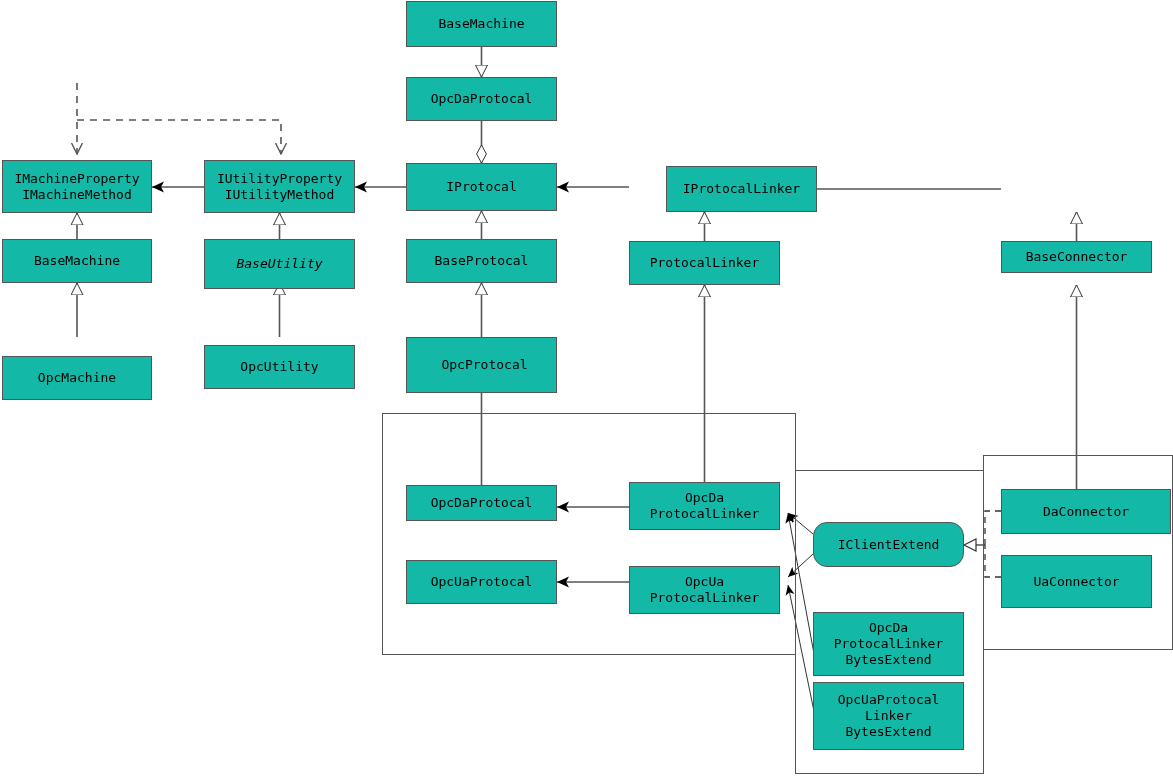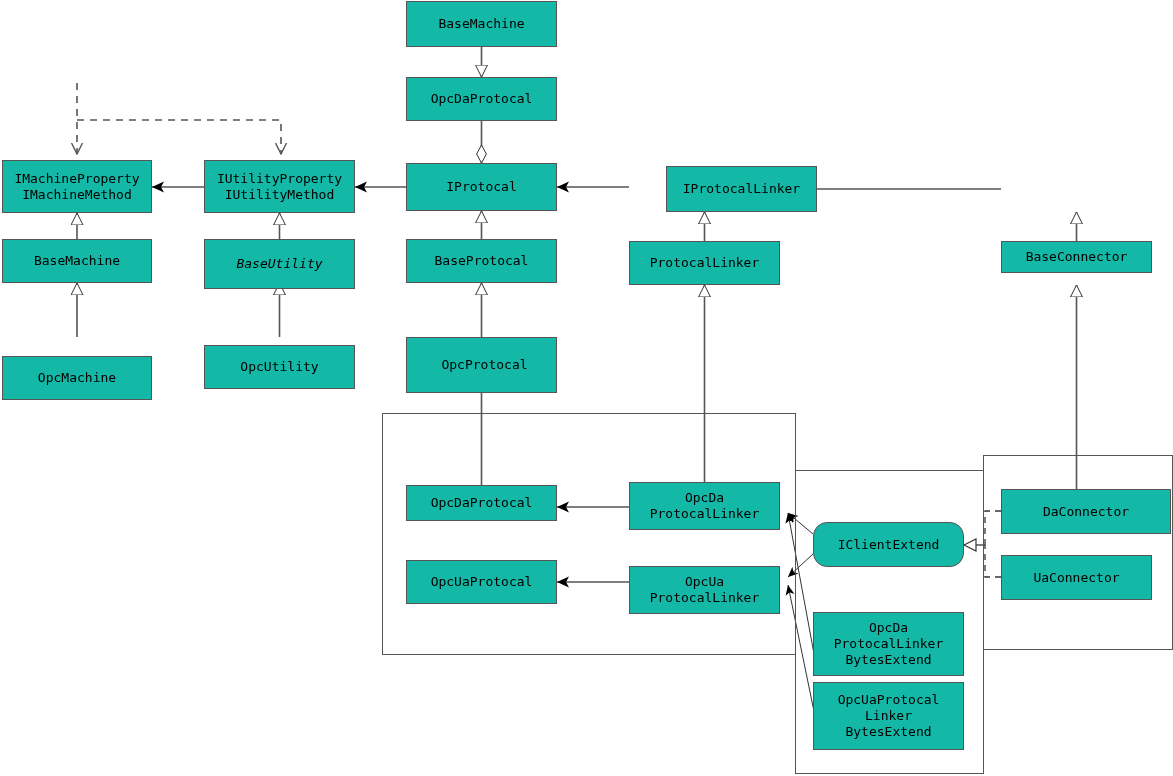--- a/index.html
+++ b/index.html
@@ -152,21 +152,21 @@
   <div class="node-box" style="left:204px; top:345px; width:151px; height:44px;">OpcUtility</div>
   <div class="node-box" style="left:406px; top:337px; width:151px; height:56px;padding-left:6px;">OpcProtocal</div>
   <div class="node-box" style="left:406px; top:485px; width:151px; height:36px;">OpcDaProtocal</div>
   <div class="node-box" style="left:629px; top:482px; width:151px; height:48px;">OpcDa
 ProtocalLinker</div>
   <div class="node-box" style="left:406px; top:560px; width:151px; height:44px;">OpcUaProtocal</div>
   <div class="node-box" style="left:629px; top:566px; width:151px; height:48px;">OpcUa
 ProtocalLinker</div>
   <div class="node-box" style="left:813px; top:522px; width:151px; height:45px;border-radius:14px;">IClientExtend</div>
   <div class="node-box" style="left:1001px; top:489px; width:170px; height:45px;">DaConnector</div>
-  <div class="node-box" style="left:1001px; top:555px; width:151px; height:45px;">UaConnector</div>
+  <div class="node-box" style="left:1001px; top:555px; width:151px; height:53px;">UaConnector</div>
   <div class="node-box" style="left:813px; top:612px; width:151px; height:64px;">OpcDa
 ProtocalLinker
 BytesExtend</div>
   <div class="node-box" style="left:813px; top:682px; width:151px; height:68px;">OpcUaProtocal
 Linker
 BytesExtend</div>
 
 </div>
 
 </body></html>

